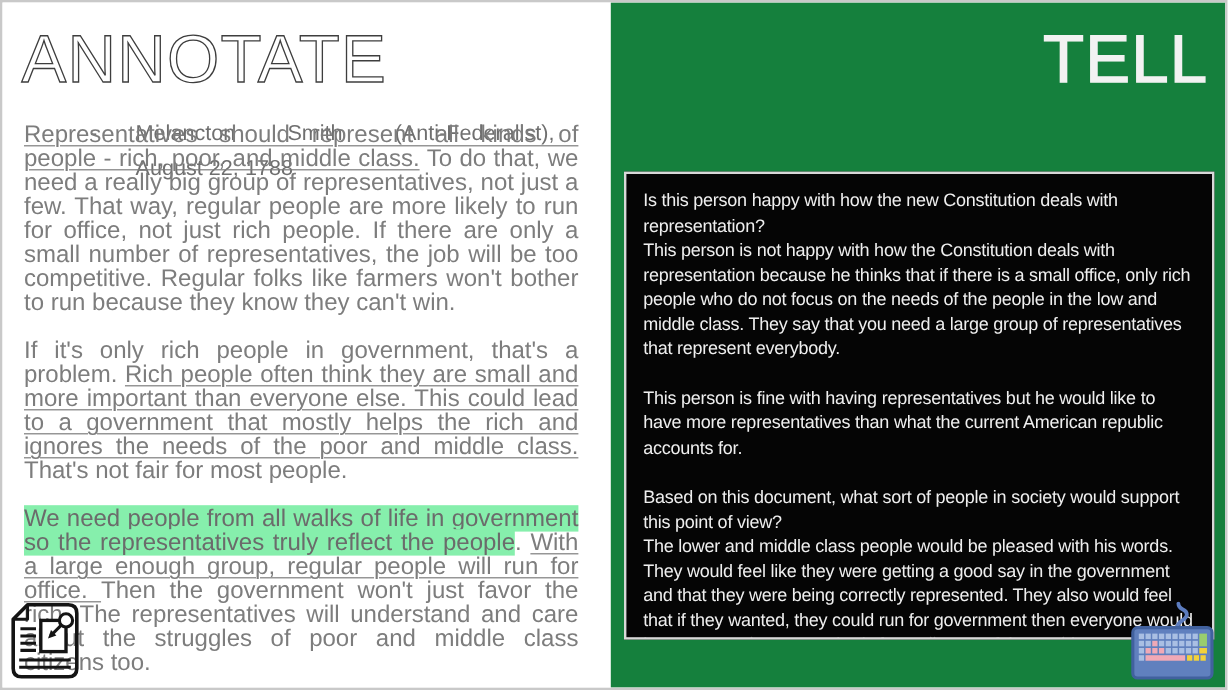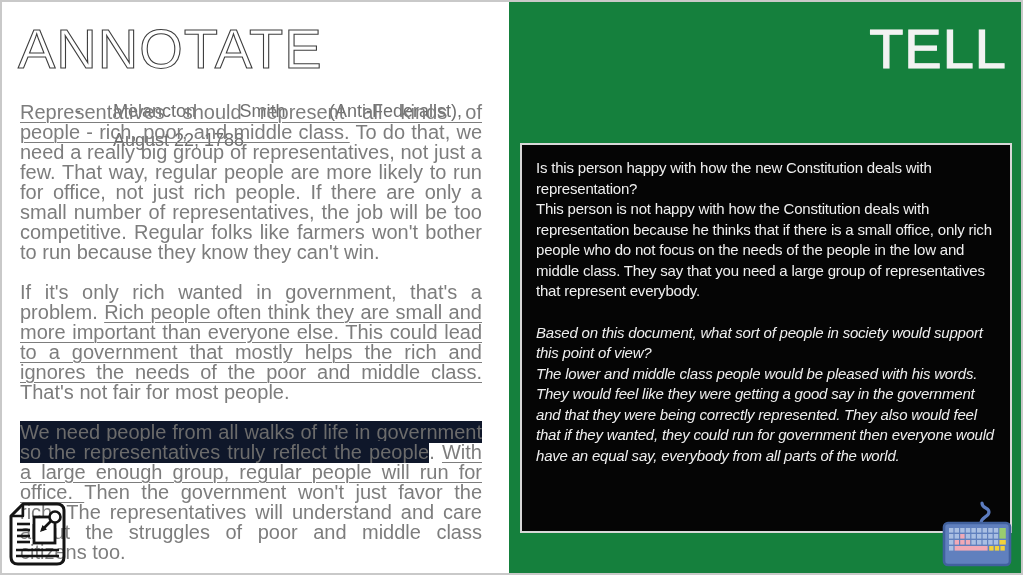--- a/index.html
+++ b/index.html
@@ -25,21 +25,21 @@
   }
   .passage{
     position:absolute;left:18px;top:100px;width:462px;
     font-size:20px;line-height:20px;color:#7d7d7d;
     text-align:justify;
   }
   .passage p{margin:0 0 20px 0;}
   .passage .underline{
     text-decoration:underline;text-underline-offset:3px;text-decoration-thickness:1px;
   }
-  .passage .highlight{background:#0f172a;color:#6b6b6b;}
+  .passage .highlight{background:#86efac;color:#6b6b6b;}
   .attribution{
     display:flex;margin:5px 0 0 73px;width:390px;
     font-size:18px;line-height:29px;color:#6f6f6f;
   }
   .attribution .dash{width:38px;flex:0 0 38px;}
   .attribution .attr-text{width:349px;}
   .attribution .line1{text-align:justify;text-align-last:justify;}
   .doc-icon{position:absolute;left:5px;bottom:6px;}
   
   .right-panel{
@@ -49,36 +49,36 @@
   .title.light{color:#f2f2f2;text-align:right;padding:4px 14px 0 0;}
   .tell-box{
     position:absolute;left:11px;top:105px;width:492px;height:390px;
     border:2px solid #d8d8d8;background:#050505;
     padding:13px 14px;
     font-size:15px;line-height:20.5px;letter-spacing:-0.2px;color:#efefef;
     overflow:hidden;
     margin-top:36px;
   }
   .tell-box .block{margin:0 0 21px 0;}
-  .tell-box .block:last-child{margin-bottom:0;font-style:italic;}
+  .tell-box .block:last-child{margin-bottom:0;}
   .tell-box p{margin:0;}
   .kbd-icon{position:absolute;right:8px;bottom:4px;}
 </style>
 </head>
 <body>
 
 <div class="slide">
 
   <div class="left-panel">
     <h1 class="title">ANNOTATE</h1>
 
     <div class="passage">
 
     <p><span class="underline">Representatives should represent all kinds of people - rich, poor, and middle class.</span><span> To do that, we need a really big group of representatives, not just a few. That way, regular people are more likely to run for office, not just rich people. If there are only a small number of representatives, the job will be too competitive. Regular folks like farmers won't bother to run because they know they can't win.</span></p>
-        <p><span>If it's only rich wanted in government, that's a problem. </span><span class="underline">Rich people often think they are small and more important than everyone else. This could lead to a government that mostly helps the rich and ignores the needs of the poor and middle class. </span><span>That's not fair for most people.</span></p>
+        <p><span>If it's only rich people in government, that's a problem. </span><span class="underline">Rich people often think they are small and more important than everyone else. This could lead to a government that mostly helps the rich and ignores the needs of the poor and middle class. </span><span>That's not fair for most people.</span></p>
         <p><span class="highlight">We need people from all walks of life in government so the representatives truly reflect the people</span><span>. </span><span class="underline">With a large enough group, regular people will run for office. </span><span>Then the government won't just favor the rich. The representatives will understand and care about the struggles of poor and middle class citizens too.</span></p>
       </div>
 
     <div class="attribution">
         <span class="dash">-</span>
         <span class="attr-text">
           <span class="line1" style="display: block;">Melancton Smith (Anti-Federalist),</span>
           <span style="display: block;">August 22, 1788</span>
         </span>
       </div>
@@ -102,20 +102,21 @@
   <div class="right-panel">
     <h1 class="title light">TELL</h1>
 
     <div class="tell-box">
 
     <div class="block">
           <p>Is this person happy with how the new Constitution deals with representation?</p>
           <p>This person is not happy with how the Constitution deals with representation because he thinks that if there is a small office, only rich people who do not focus on the needs of the people in the low and middle class. They say that you need a large group of representatives that represent everybody.</p>
         </div>
         <div class="block">
+          <p>This person is fine with having representatives but he would like to have more representatives than what the current American republic accounts for.</p>
         </div>
         <div class="block">
           <p>Based on this document, what sort of people in society would support this point of view?</p>
           <p>The lower and middle class people would be pleased with his words. They would feel like they were getting a good say in the government and that they were being correctly represented. They also would feel that if they wanted, they could run for government then everyone would have an equal say, everybody from all parts of the world.</p>
         </div>
       </div>
 
     <svg class="kbd-icon" width="72" height="68" viewBox="0 0 72 68" fill="none" xmlns="http://www.w3.org/2000/svg">
       <path d="M40 22 C40 16 48 16 48 11 C48 6 41 8 41 2" stroke="#5C7CBF" stroke-width="3.2" fill="none" stroke-linecap="round"></path>
       <rect x="3" y="22" width="66" height="42" rx="4" fill="#6080BE" stroke="#41619E" stroke-width="2.6"></rect>

